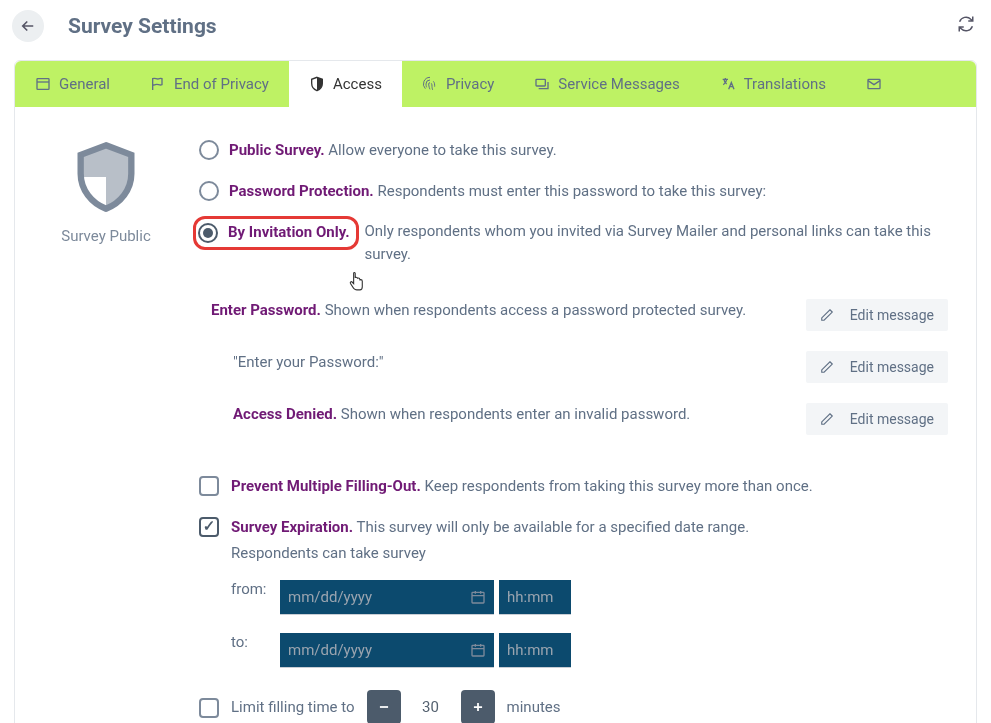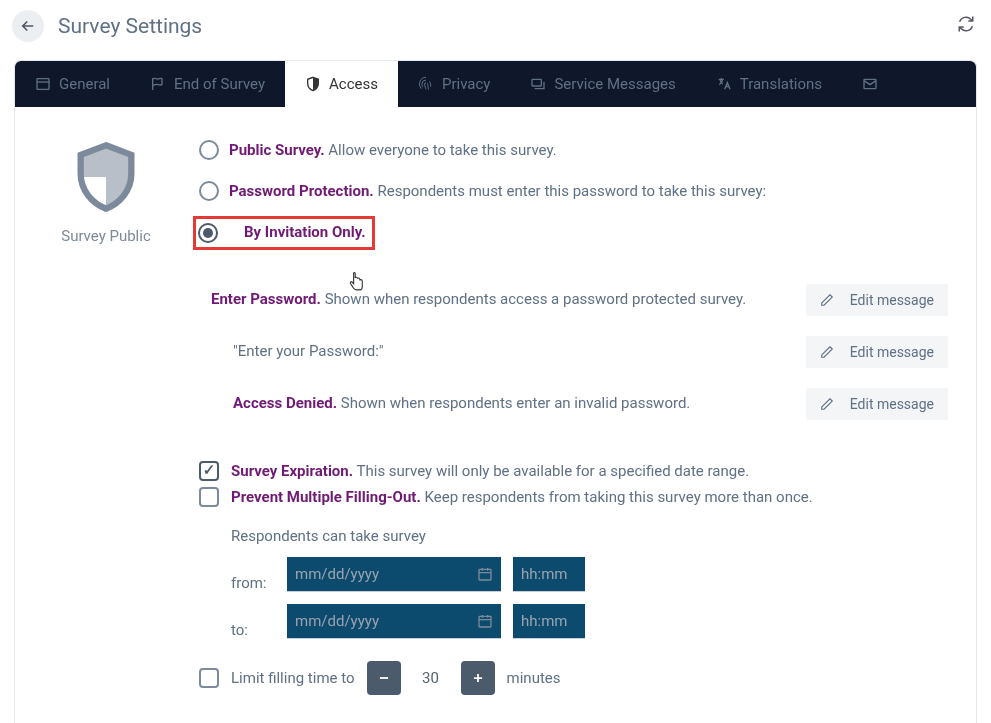--- a/index.html
+++ b/index.html
@@ -1,48 +1,48 @@
 <!DOCTYPE html>
 <html><head>
 <meta charset="utf-8">
 <style>
   *{box-sizing:border-box;margin:0;padding:0;font-family:-apple-system,BlinkMacSystemFont,"Segoe UI",Roboto,Arial,sans-serif}
   body{background:#fff;color:#607085;width:991px;height:723px;overflow:hidden;font-size:15px}
   .header{display:flex;align-items:center;padding:10px 16px 18px 12px}
   .back-btn{width:32px;height:32px;border-radius:50%;background:#eceff1;display:flex;align-items:center;justify-content:center;cursor:pointer;color:#556}
-  .page-title{margin-left:14px;font-size:21px;font-weight:400;color:#607085}
+  .page-title{margin-left:24px;font-size:21px;font-weight:700;color:#607085}
   .refresh{margin-left:auto;color:#556;cursor:pointer}
   .card{margin:0 14px;border:1px solid #e5e8ec;border-radius:6px;padding:0 0 40px 0;background:#fff}
-  .tabs{display:flex;background:#0f172a;border-radius:6px 6px 0 0}
+  .tabs{display:flex;background:#bef264;border-radius:6px 6px 0 0}
   .tab{padding:14px 20px;display:flex;align-items:center;gap:8px;cursor:pointer;font-size:15px;color:#607085}
   .tab.active{background:#fff;color:#333;font-weight:400}
   .tab svg,.tab .icon{flex-shrink:0}
   .content{display:flex;padding:32px 28px 0 24px;gap:26px}
   .side-icon{width:134px;text-align:center;color:#7d8a9b}
   .side-icon .shield{margin-bottom:8px}
   .main{flex:1}
   .radio-row{display:flex;align-items:flex-start;gap:10px;margin-bottom:18px;line-height:1.5}
   .radio{width:20px;height:20px;border:2px solid #7d8a9b;border-radius:50%;flex-shrink:0;margin-top:1px;position:relative;cursor:pointer}
   .radio.checked::after{content:"";position:absolute;inset:3px;background:#4c5b6b;border-radius:50%}
   .radio.checked{border-color:#4c5b6b}
   .radio-text{flex:1}
   .bold{font-weight:700;color:#701a75}
-  .highlight-box{border:3px solid #e53935;border-radius:0;padding:2px 4px 3px 2px;display:inline-flex;align-items:center;gap:26px;margin-left:-6px;margin-top:-4px}
+  .highlight-box{border:3px solid #e53935;border-radius:12px;padding:2px 4px 3px 2px;display:inline-flex;align-items:center;gap:10px;margin-left:-6px;margin-top:-4px}
   .msg-block{margin:34px 0 0 12px}
-  .msg-row{display:flex;align-items:center;margin-bottom:20px}
+  .msg-row{display:flex;margin-bottom:20px}
   .msg-row .text{flex:1;line-height:1.5}
   .edit-btn{background:#f3f5f7;border:none;padding:8px 14px;display:flex;align-items:center;gap:16px;color:#607085;cursor:pointer;font-size:14px;border-radius:2px}
   .indent{margin-left:22px}
   .checkbox-row{display:flex;align-items:flex-start;gap:12px;margin-bottom:18px;line-height:1.5}
   .checkbox{width:20px;height:20px;border:2px solid #7d8a9b;border-radius:4px;flex-shrink:0;margin-top:1px;cursor:pointer;position:relative;color:#4c5b6b}
   .checkbox.checked{border-color:#4c5b6b}
   .checkbox.checked::after{content:"✓";position:absolute;inset:0;display:flex;align-items:center;justify-content:center;font-weight:900;font-size:15px}
   .section2{margin-top:40px}
   .exp-sub{margin-left:32px;margin-top:6px;color:#607085}
-  .date-row{display:flex;align-items:flex-end;gap:12px;margin-top:12px}
+  .date-row{display:flex;align-items:flex-start;gap:5px;margin-top:18px}
   .date-lbl{width:44px;text-align:left;color:#607085}
   .date-input,.time-input{background:#0c4a6e;border:none;border-bottom:1px solid #c9ced5;padding:8px 8px;color:#9aa4af;font-size:15px;display:flex;align-items:center;justify-content:space-between;gap:10px}
   .date-input{width:214px}
   .time-input{width:72px}
   .limit-row{display:flex;align-items:center;gap:12px;margin-top:22px}
   .sq-btn{width:34px;height:34px;background:#4c5b6b;border:none;border-radius:4px;color:#fff;font-size:20px;display:flex;align-items:center;justify-content:center;cursor:pointer}
   .limit-val{min-width:36px;text-align:center;color:#556270}
   .cursor-icon{position:absolute;left:346px;top:271px;pointer-events:none}
 </style>
 </head>
@@ -68,21 +68,21 @@
       <svg width="16" height="16" viewBox="0 0 24 24" fill="none" stroke="#607085" stroke-width="2">
           <rect x="3" y="4" width="18" height="16" rx="1"></rect>
           <path d="M3 9h18"></path>
         </svg>
       <span>General</span>
     </div>
     <div class="tab">
       <svg width="16" height="16" viewBox="0 0 24 24" fill="none" stroke="#607085" stroke-width="2">
           <path d="M4 21V4c4-2 6 2 10 0 2-1 4 0 4 0v9c-4 2-6-2-10 0-2 1-4 0-4 0"></path>
         </svg>
-      <span>End of Survey</span>
+      <span>End of Privacy</span>
     </div>
     <div class="tab active">
       <svg width="16" height="16" viewBox="0 0 24 24" fill="#333">
           <path d="M12 2l8 3v6c0 5-3.4 9.3-8 11-4.6-1.7-8-6-8-11V5l8-3z" fill="none" stroke="#333" stroke-width="2"></path>
           <path d="M12 2v20c4.6-1.7 8-6 8-11V5l-8-3z"></path>
         </svg>
       <span>Access</span>
     </div>
     <div class="tab">
       <svg width="16" height="16" viewBox="0 0 24 24" fill="none" stroke="#607085" stroke-width="1.5">
@@ -130,20 +130,21 @@
       </div>
       <div class="radio-row">
         <div class="radio"></div>
         <div class="radio-text"><span class="bold">Password Protection.</span> <span>Respondents must enter this password to take this survey:</span></div>
       </div>
       <div class="radio-row" style="position:relative">
         <span class="highlight-box">
           <div class="radio checked"></div>
           <span class="bold" style="padding-right:2px">By Invitation Only.</span>
         </span>
+        <div class="radio-text" style="margin-left:-4px"><span>Only respondents whom you invited via Survey Mailer and personal links can take this survey.</span></div>
       </div>
 
       <div class="cursor-icon">
         <svg width="20" height="22" viewBox="0 0 24 28" fill="none" stroke="#333" stroke-width="1.4">
             <path d="M9 3v13l-2-2c-1-1-3 0-2 2l4 6c1 1 2 2 4 2h4c2 0 3-2 3-4v-7c0-1-1-2-2-2s-1 1-1 1V11c0-1-1-2-2-2s-1 1-1 1V10c0-1-1-2-2-2s-1 1-1 1V3c0-1-1-1-1-1s-1 0-1 1z" fill="#fff"></path>
           </svg>
       </div>
 
       <div class="msg-block">
         <div class="msg-row">
@@ -169,27 +170,27 @@
           <button class="edit-btn">
             <svg width="14" height="14" viewBox="0 0 24 24" fill="none" stroke="#607085" stroke-width="2">
                 <path d="M17 3l4 4L7 21H3v-4L17 3z"></path>
               </svg>
             <span>Edit message</span>
           </button>
         </div>
       </div>
 
       <div class="section2">
+        <div class="checkbox-row">
+          <div class="checkbox"></div>
+          <div><span class="bold">Prevent Multiple Filling-Out.</span> <span>Keep respondents from taking this survey more than once.</span></div>
+        </div>
         <div class="checkbox-row" style="margin-bottom:4px">
           <div class="checkbox checked"></div>
           <div><span class="bold">Survey Expiration.</span> <span>This survey will only be available for a specified date range.</span></div>
-        </div>
-        <div class="checkbox-row">
-          <div class="checkbox"></div>
-          <div><span class="bold">Prevent Multiple Filling-Out.</span> <span>Keep respondents from taking this survey more than once.</span></div>
         </div>
         <div class="exp-sub">
           <div>Respondents can take survey</div>
           <div class="date-row">
             <div class="date-lbl">from:</div>
             <div class="date-input">
               <span>mm/dd/yyyy</span>
               <svg width="16" height="16" viewBox="0 0 24 24" fill="#7d8a9b">
                   <rect x="3" y="5" width="18" height="16" rx="1" fill="none" stroke="#7d8a9b" stroke-width="2"></rect>
                   <path d="M3 10h18M8 3v4M16 3v4" stroke="#7d8a9b" stroke-width="2"></path>

